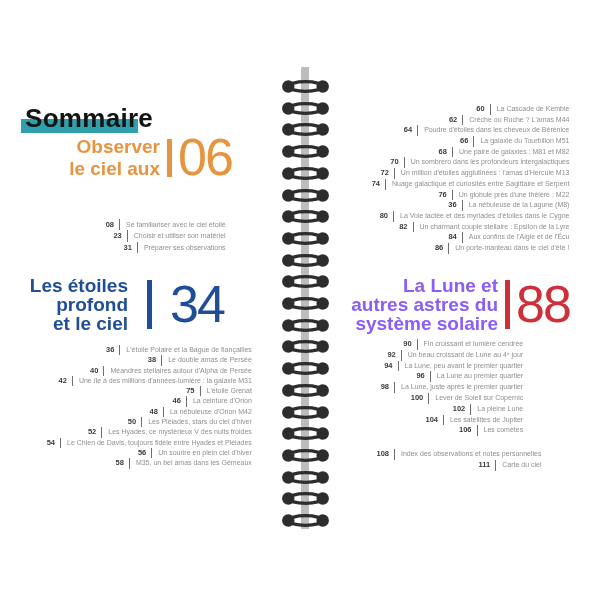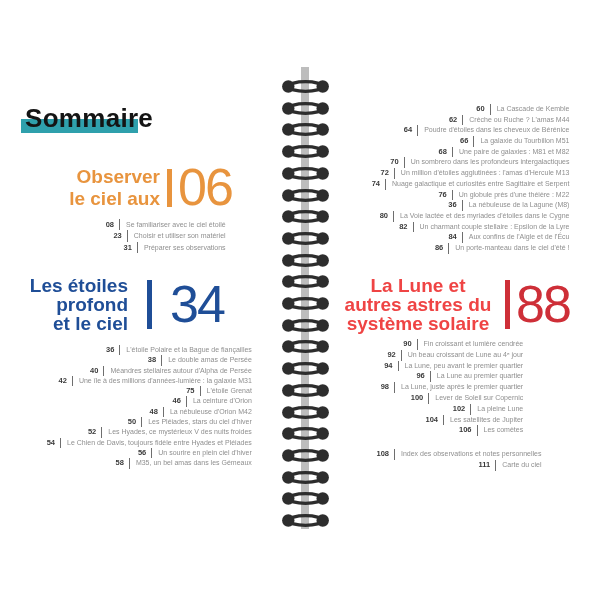--- a/index.html
+++ b/index.html
@@ -14,21 +14,21 @@
   .page-title {
     position:absolute; left:25px; top:103px; z-index:2;
     font-size:26px; font-weight:700; color:#141414; letter-spacing:0.3px;
   }
 
   
   .sec { position:absolute; display:flex; align-items:center; }
   .sec-title { text-align:right; font-weight:700; font-size:19px; }
   .sec-bar { width:5px; align-self:stretch; margin:4px 6px 4px 7px; }
   .sec-num { font-size:52px; line-height:0.88; font-weight:400; letter-spacing:-2px; white-space:nowrap; }
-  .sec1 { left:30px;  top:165px; }  .sec1 .sec-title { width:130px; line-height:22px; }
+  .sec1 { left:30px;  top:135px; }  .sec1 .sec-title { width:130px; line-height:22px; }
   .sec2 { left:18px;  top:276px;gap:12px; }  .sec2 .sec-title { width:110px; line-height:19px; }
   .sec3 { left:338px; top:276px; }  .sec3 .sec-title { width:160px; line-height:19px; }
 
   
   .toc { position:absolute; }
   .toc-row { display:flex; align-items:stretch;justify-content:flex-end; }
   .toc-num {
     width:34px; text-align:right; padding-right:5px;
     font-weight:700; font-size:7.5px; color:#3a3a3a;
   }
@@ -196,21 +196,21 @@
         <span class="toc-num">84</span>
         <span class="toc-label">Aux confins de l'Aigle et de l'Écu</span>
       </div>
       <div class="toc-row">
         <span class="toc-num">86</span>
         <span class="toc-label">Un porte-manteau dans le ciel d'été !</span>
       </div>
     </div>
 
   <section class="sec sec3">
-    <div class="sec-title" style="color: #ef4444; text-align: center;">
+    <div class="sec-title" style="color: #8b5cf6;">
       <div>La Lune et</div>
       <div>autres astres du</div>
       <div>système solaire</div>
     </div>
     <div class="sec-bar" style="background: rgb(206, 47, 56);"></div>
     <div class="sec-num" style="color: rgb(206, 47, 56);">88</div>
   </section>
 
   <div class="toc list4">
       <div class="toc-row">

